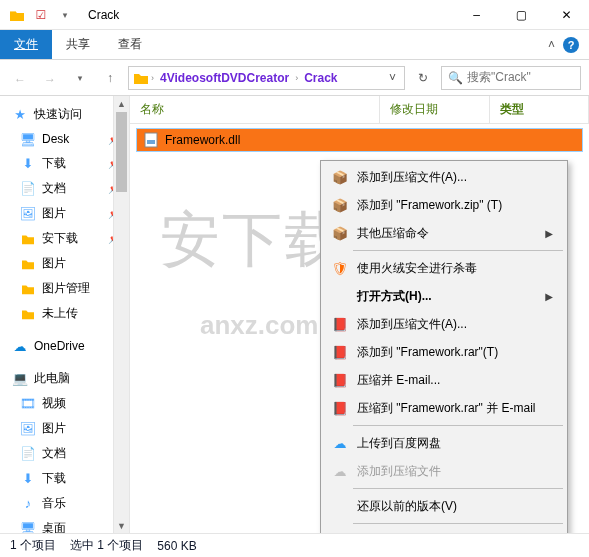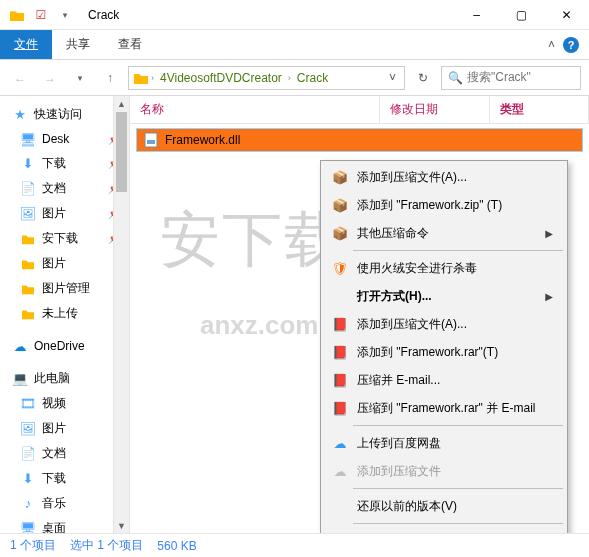--- a/index.html
+++ b/index.html
@@ -17,47 +17,47 @@
 .ribbon .tab.file { background: #1979ca; color: #fff; text-decoration: underline; }
 .ribbon .right { margin-left: auto; display: flex; align-items: center; gap: 8px; padding-right: 10px; }
 .ribbon .chev { color: #555; }
 .help-icon { width:16px; height:16px; border-radius:50%; background:#1979ca; color:#fff; display:flex; align-items:center; justify-content:center; font-size:11px; font-weight:bold; }
 
 .nav { height: 36px; display: flex; align-items: center; gap: 6px; padding: 0 8px; border-bottom: 1px solid #d9d9d9; }
 .nav-btn { width: 24px; height: 24px; display: flex; align-items: center; justify-content: center; color: #666; }
 .nav-btn.disabled { color: #bbb; }
 .addr { flex: 1; height: 24px; border: 1px solid #ccc; display: flex; align-items: center; padding: 0 2px; }
 .addr .folder-chip { width: 20px; height: 20px; display:flex; align-items:center; justify-content:center; }
-.addr .seg { padding: 0 6px; color: #4d7c0f; display:flex; align-items:center; gap:4px; }
+.addr .seg { padding: 0 6px; color: #6d28d9; display:flex; align-items:center; gap:4px;font-weight:bold; }
 .addr .sep { color: #888; font-size: 9px; }
 .addr .drop { margin-left:auto; padding:0 6px; color:#555; }
 .refresh { width:24px; height:24px; display:flex; align-items:center; justify-content:center; color:#555; border:1px solid transparent; }
 .search { width: 140px; height: 24px; border: 1px solid #ccc; display: flex; align-items: center; padding: 0 6px; color: #777; }
 .search .si { margin-right:4px; }
 
 .body { display: flex; height: 438px; }
 .sidebar { width: 130px; border-right: 1px solid #e5e5e5; overflow: hidden; padding-top: 6px; background:#fff; position:relative; }
 .side-item { display: flex; align-items: center; gap: 6px; padding: 4px 8px 4px 20px; color: #000; white-space:nowrap; }
 .side-item.header { padding-left: 12px; }
 .side-item .pin { margin-left: auto; color: #888; font-size: 10px; }
 .side-item .ic { width: 16px; height: 16px; display:flex; align-items:center; justify-content:center; font-size:13px; }
 .vscroll { position:absolute; right:0; top:0; bottom:0; width:16px; background:#f0f0f0; border-left:1px solid #e5e5e5; display:flex; flex-direction:column; }
 .vscroll .ar { height:16px; display:flex; align-items:center; justify-content:center; color:#666; font-size:9px; }
 .vscroll .track { flex:1; position:relative; }
 .vscroll .thumb { position:absolute; left:2px; right:2px; top:0; height:80px; background:#c0c0c0; }
 
 .main { flex: 1; position: relative; }
-.cols { height: 28px; display:flex; align-items:center; border-bottom: 1px solid #e5e5e5; color:#be185d; }
+.cols { height: 28px; display:flex; align-items:center; border-bottom: 1px solid #e5e5e5; color:#4d7c0f; }
 .cols .col { padding: 0 10px; border-right: 1px solid #e5e5e5; height:100%; display:flex; align-items:center; }
 .filelist { padding: 4px 6px; }
 .file-row { display:flex; align-items:center; gap:6px; padding: 3px 6px; border:1px solid transparent; }
 .file-row.sel { background: #f97316; border:1px solid #99d1ff; }
 .file-row .fi { width:16px; height:16px; display:flex; align-items:center; justify-content:center; }
 
-.status { position:absolute; bottom:0; left:0; right:0; height:24px; border-top:1px solid #e5e5e5; display:flex; align-items:center; padding:0 10px; gap:14px; color:#3b82f6; background:#fff; }
+.status { position:absolute; bottom:0; left:0; right:0; height:24px; border-top:1px solid #e5e5e5; display:flex; align-items:center; padding:0 10px; gap:14px; color:#0f172a; background:#fff; }
 
 .context { position:absolute; top:160px; left:320px; width:248px; background:#f2f2f2; border:1px solid #a0a0a0; box-shadow: 3px 3px 6px rgba(0,0,0,0.25); padding: 2px; }
 .context .mi { display:flex; align-items:center; gap:8px; padding: 5px 12px 5px 8px; color:#000; }
 .context .mi .mic { width:18px; height:18px; display:flex; align-items:center; justify-content:center; font-size:13px; }
 .context .mi.dis { color:#9a9a9a; }
 .context .mi .arrow { margin-left:auto; font-size:10px; color:#444; }
 .context .sep { height:1px; background:#c0c0c0; margin: 3px 2px 3px 30px; }
 
 .watermark { position:absolute; top:200px; left:160px; color:#d3d3d3; font-size:60px; font-weight:300; pointer-events:none; letter-spacing:2px; }
 .watermark2 { position:absolute; top:310px; left:200px; color:#d9d9d9; font-size:26px; pointer-events:none;font-weight:bold; }

